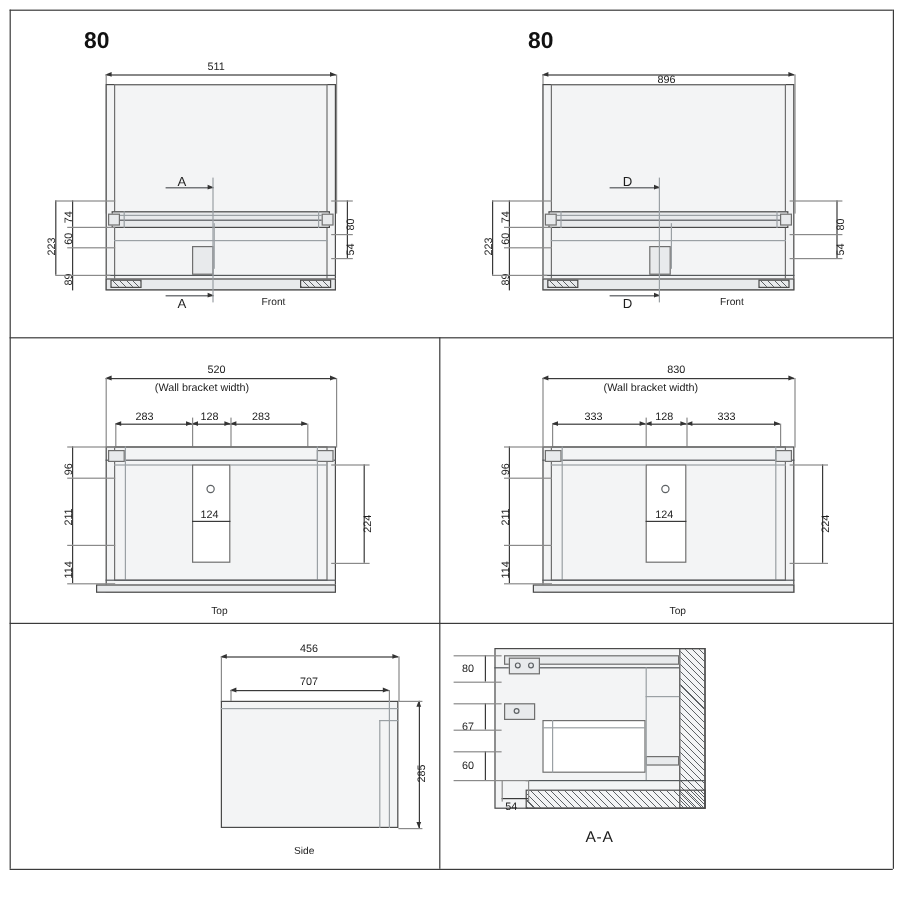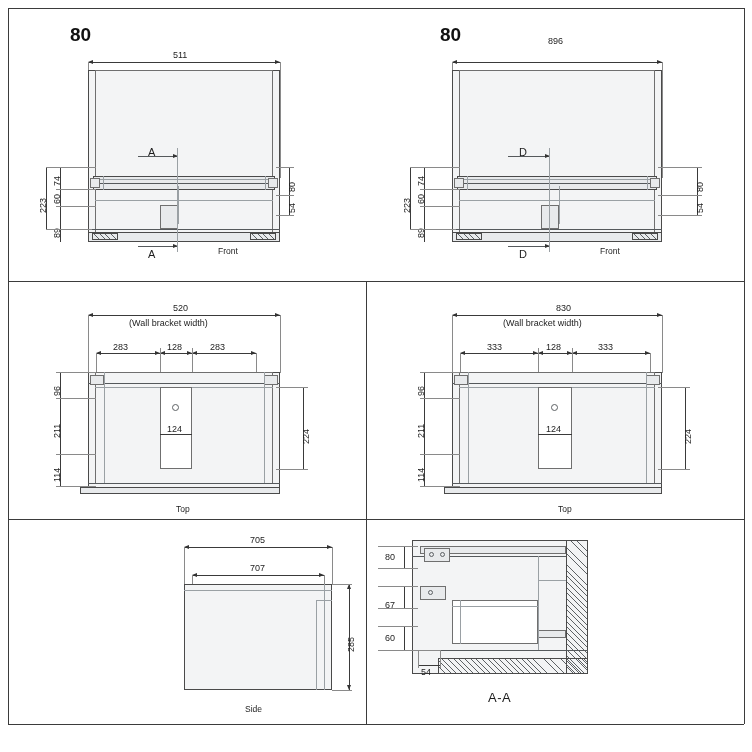--- a/index.html
+++ b/index.html
@@ -144,21 +144,21 @@
     <div class="vline lt" style="left:177px; top:148px; height:104px;"></div>
 
     <div class="caption" style="left:218px; top:246px;">Front</div>
   </div>
 
   <div>
 
     <div class="dim-h" style="left:452px; top:62px; width:210px;"></div>
     <div class="arrL" style="left:452px; top:59.8px;"></div>
     <div class="arrR" style="left:657px; top:59.8px;"></div>
-    <div class="lbl" style="left:548px; top:36px;">896</div>
+    <div class="lbl" style="left:548px; top:61px;">896</div>
 
     <div class="dim-h" style="left:459px; top:84px; width:196px;"></div>
     <div class="arrL" style="left:459px; top:81.8px;"></div>
     <div class="arrR" style="left:650px; top:81.8px;"></div>
     <div class="lbl" style="left:548px; top:72px;">866</div>
 
     <div class="dim-h" style="left:465px; top:105px; width:184px;"></div>
     <div class="arrL" style="left:465px; top:102.8px;"></div>
     <div class="arrR" style="left:644px; top:102.8px;"></div>
     <div class="lbl" style="left:548px; top:93px;">836</div>
@@ -365,21 +365,21 @@
     <div class="ext-h" style="left:658px; top:387px; width:32px;"></div>
     <div class="ext-h" style="left:658px; top:469px; width:32px;"></div>
 
     <div class="caption" style="left:558px; top:504px;">Top</div>
   </div>
 
   <div>
     <div class="dim-h" style="left:184px; top:547px; width:148px;"></div>
     <div class="arrL" style="left:184px; top:544.8px;"></div>
     <div class="arrR" style="left:327px; top:544.8px;"></div>
-    <div class="lbl" style="left:250px; top:535px;">705</div>
+    <div class="lbl" style="left:250px; top:535px;">456</div>
 
     <div class="dim-h" style="left:192px; top:575px; width:132px;"></div>
     <div class="arrL" style="left:192px; top:572.8px;"></div>
     <div class="arrR" style="left:319px; top:572.8px;"></div>
     <div class="lbl" style="left:250px; top:563px;">707</div>
 
     <div class="ext" style="left:184px; top:547px; height:38px;"></div>
     <div class="ext" style="left:332px; top:547px; height:38px;"></div>
     <div class="ext" style="left:192px; top:575px; height:12px;"></div>
     <div class="ext" style="left:324px; top:575px; height:12px;"></div>

